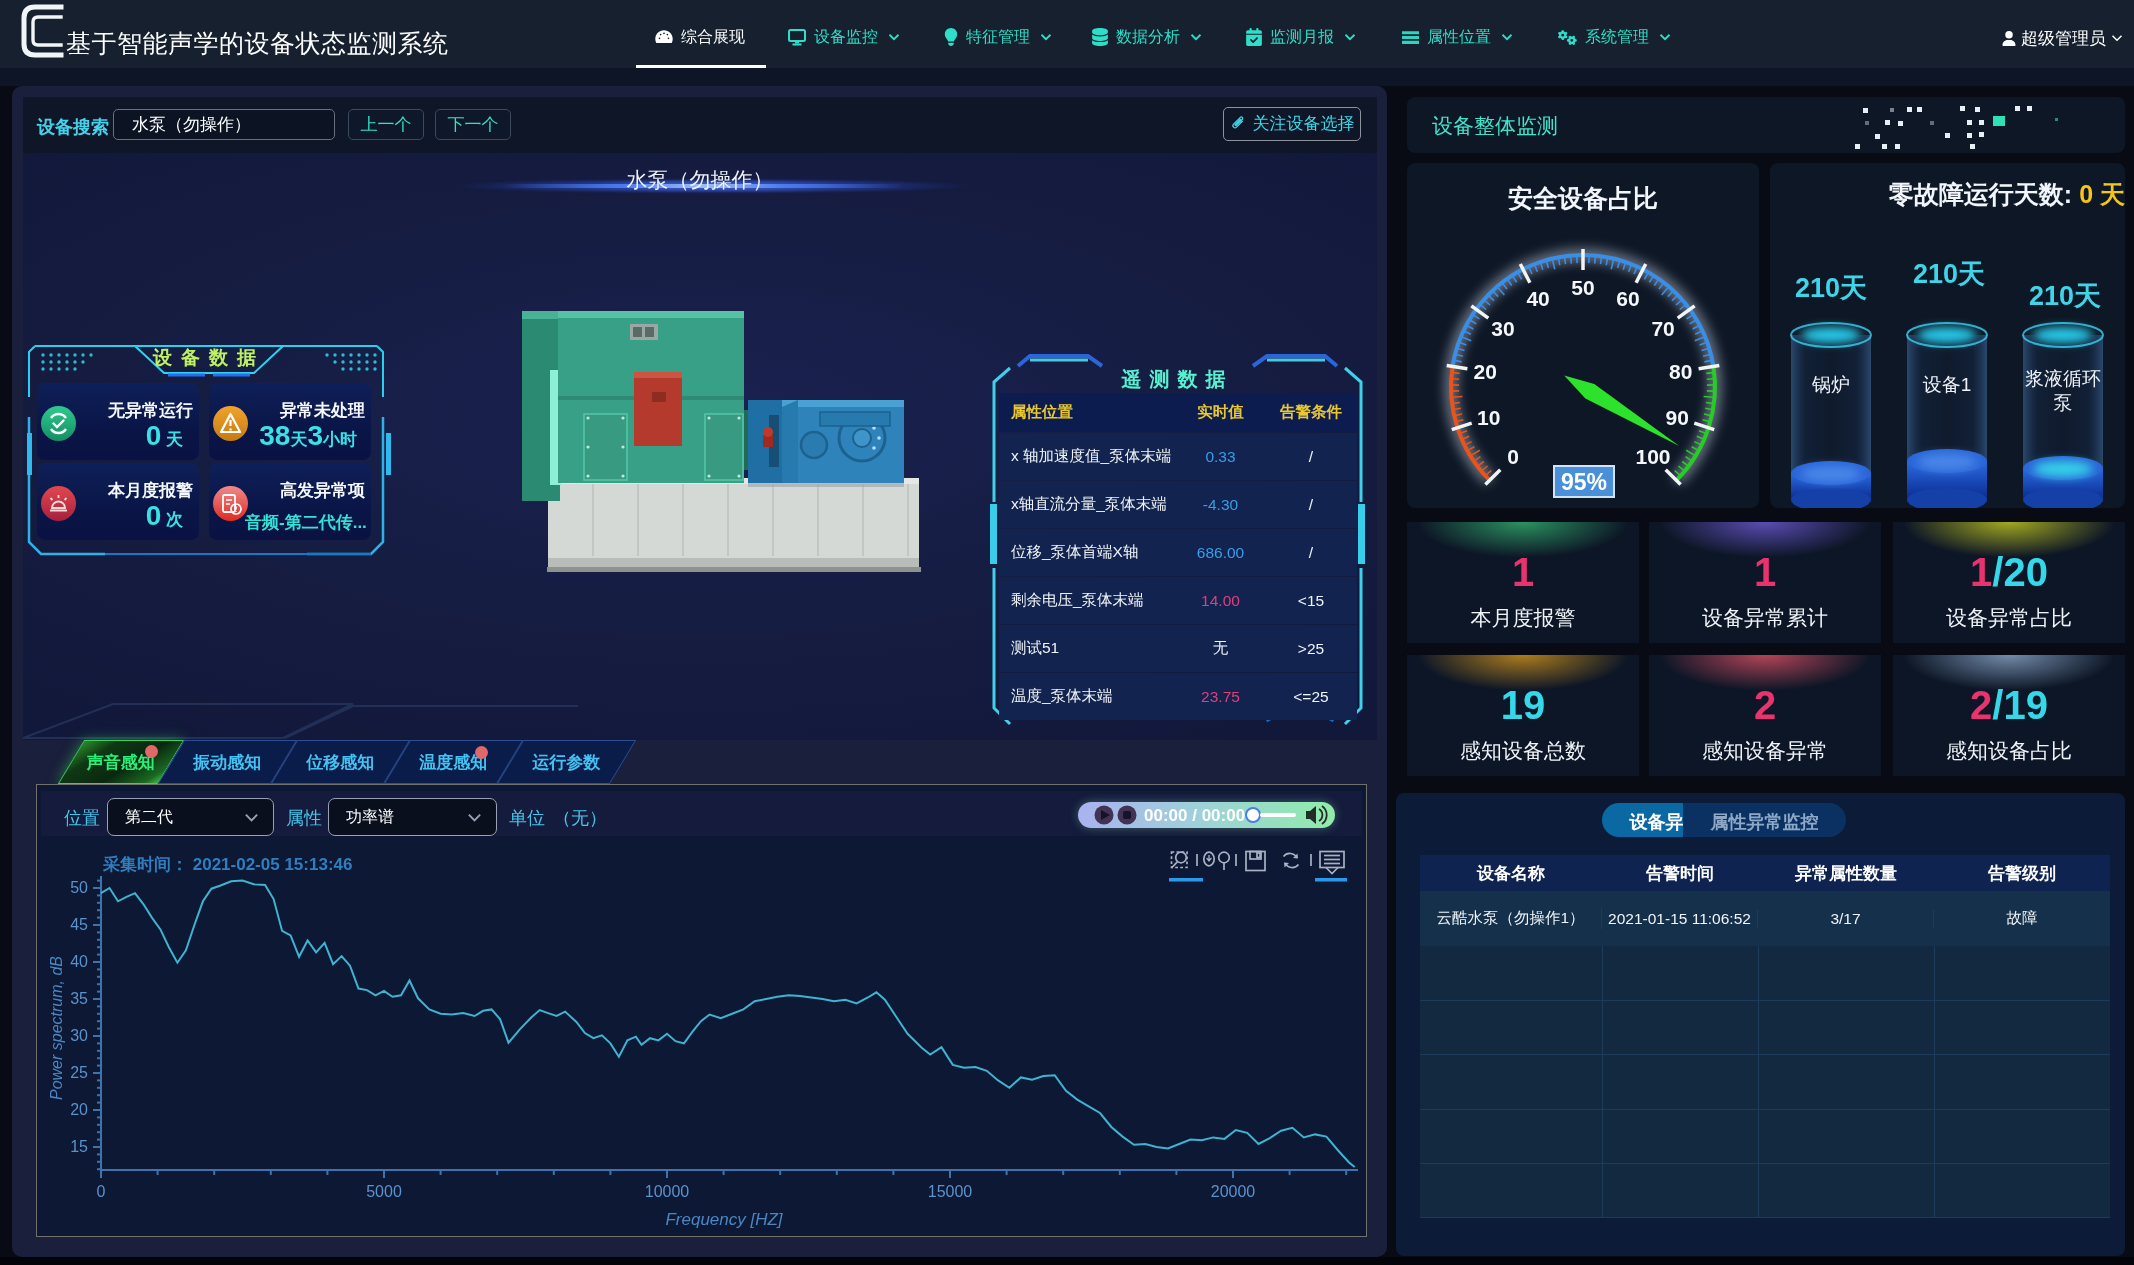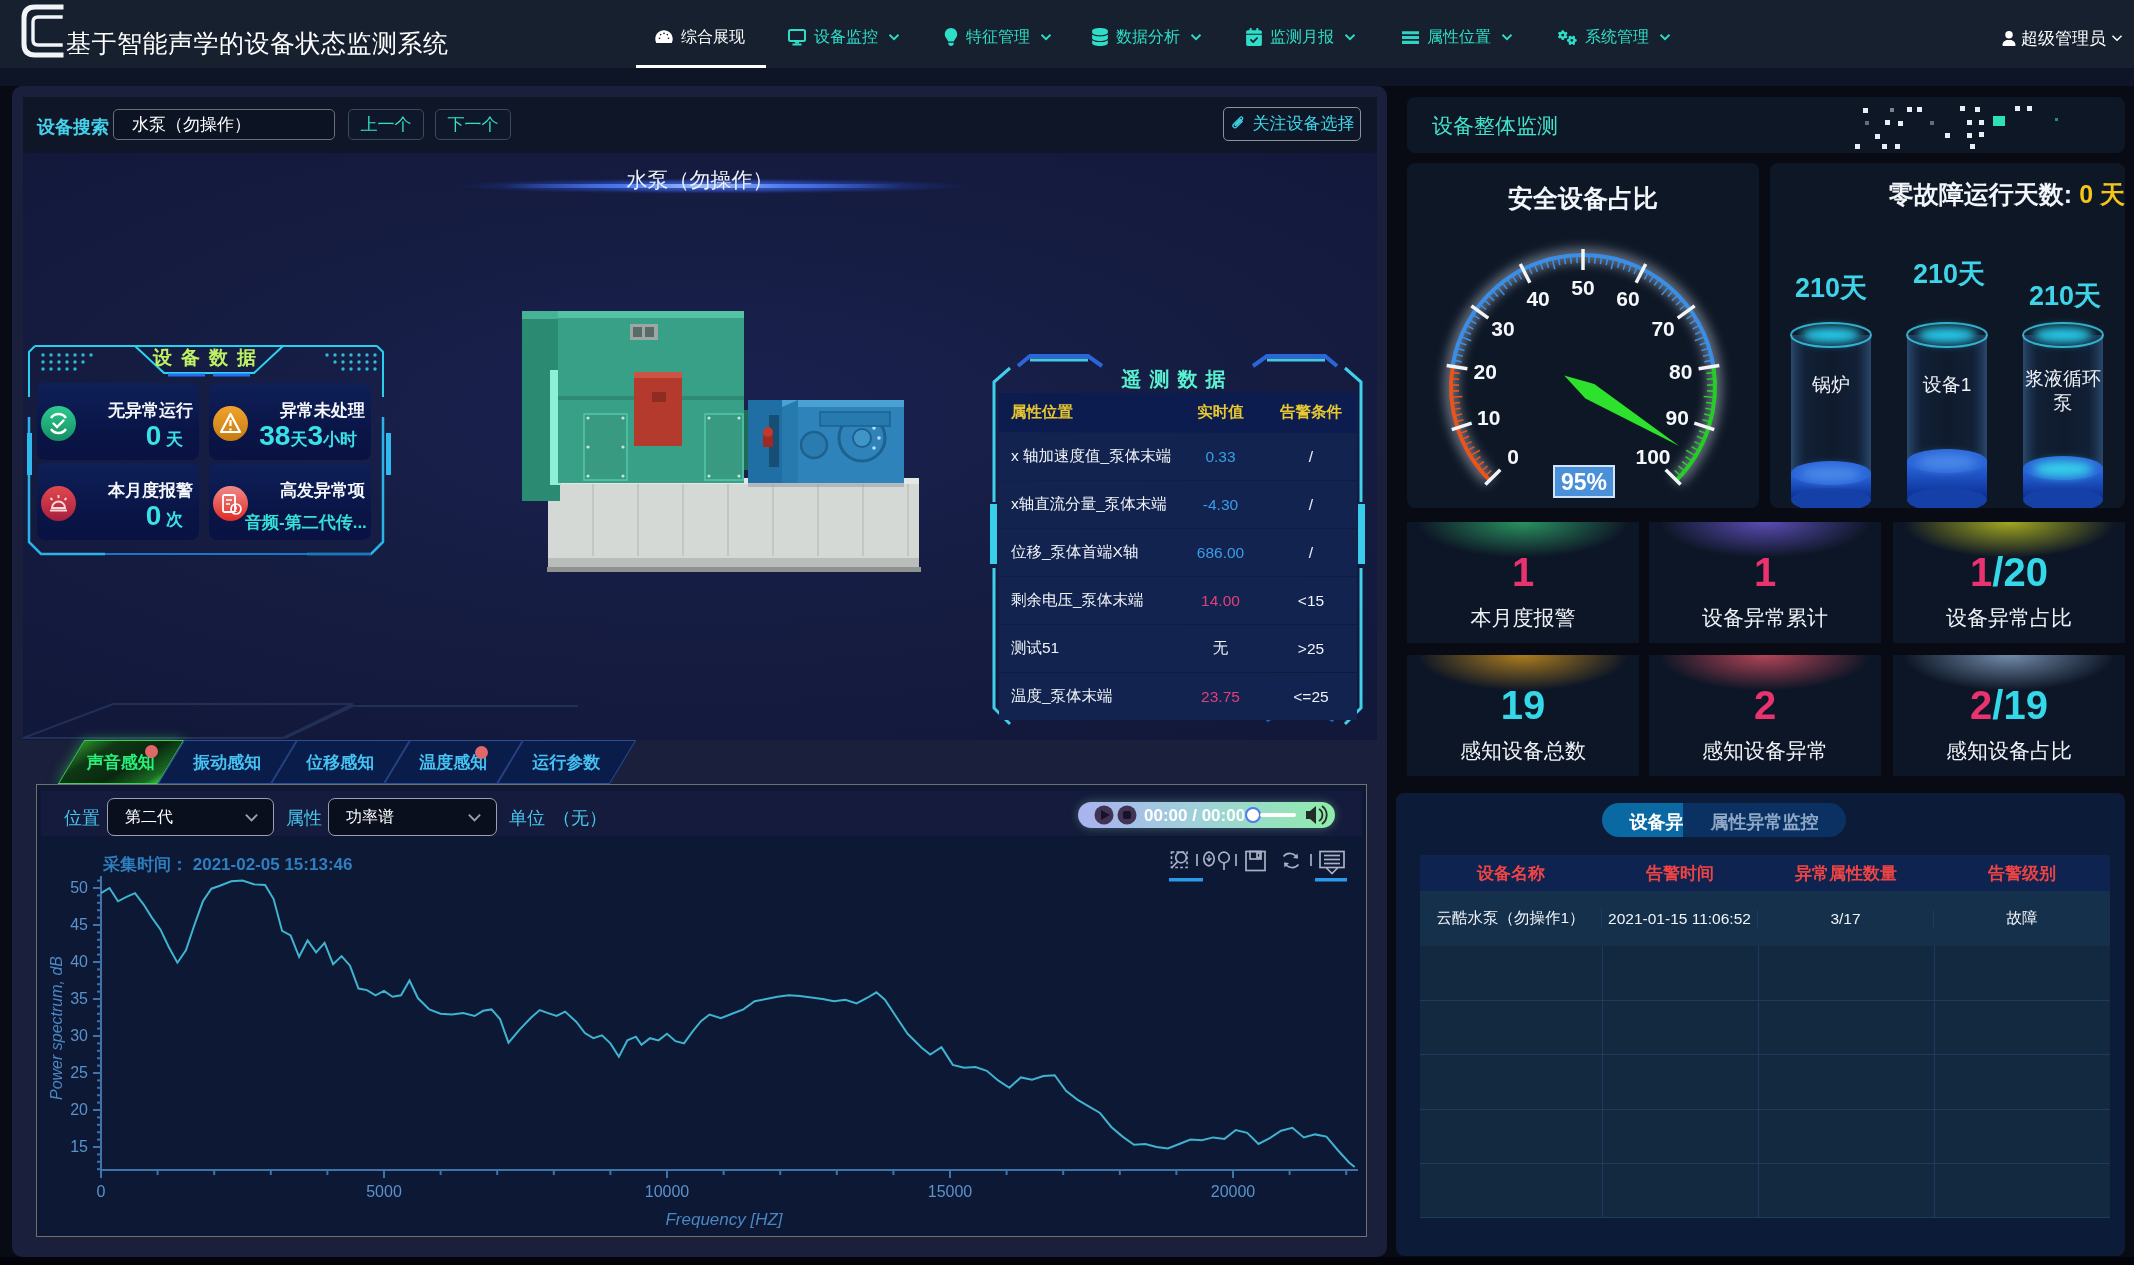--- a/index.html
+++ b/index.html
@@ -53,21 +53,21 @@
 .tile{width:232px;height:121px;background:#0d1626;overflow:hidden;}
 .tglow{position:absolute;left:0;top:0;width:100%;height:60px;}
 .tnum{position:absolute;left:0;top:28px;width:100%;text-align:center;font-size:40px;font-weight:bold;}
 .tnum .pink{color:#e8336e;}
 .tnum .cyan{color:#35d8e8;}
 .tlabel{position:absolute;left:0;top:82px;width:100%;text-align:center;color:#f0f4f8;font-size:21px;}
 #rbpanel{left:1396px;top:793px;width:729px;height:463px;background:#0c1c38;border-radius:8px;}
 .rtab{width:163px;height:34px;text-align:center;line-height:38px;font-size:18px;font-weight:bold;}
 .rtab1{background:#0a69a3;color:#fff;border-radius:19px 0 0 19px;}
 .rtab2{background:#0a3161;color:#8fa8c8;border-radius:0 19px 19px 0;}
-.rthead{width:690px;height:36px;background:#0e2350;display:flex;align-items:center;text-align:center;color:#ef4444;font-size:17px;font-weight:bold;white-space:nowrap;}
+.rthead{width:690px;height:36px;background:#0e2350;display:flex;align-items:center;text-align:center;color:#ffffff;font-size:17px;font-weight:bold;white-space:nowrap;}
 .rtrow{width:690px;display:flex;align-items:center;text-align:center;color:#f0f4f8;font-size:15.5px;white-space:nowrap;}
 .rtgrid{left:1420px;width:690px;height:272px;background:
  linear-gradient(#1e3a5c,#1e3a5c) 0 54px/690px 1px no-repeat,
  linear-gradient(#1e3a5c,#1e3a5c) 0 108px/690px 1px no-repeat,
  linear-gradient(#1e3a5c,#1e3a5c) 0 163px/690px 1px no-repeat,
  linear-gradient(#1e3a5c,#1e3a5c) 0 217px/690px 1px no-repeat,
  linear-gradient(#1e3a5c,#1e3a5c) 0 271px/690px 1px no-repeat,
  linear-gradient(#1e3a5c,#1e3a5c) 182px 0/1px 272px no-repeat,
  linear-gradient(#1e3a5c,#1e3a5c) 338px 0/1px 272px no-repeat,
  linear-gradient(#1e3a5c,#1e3a5c) 514px 0/1px 272px no-repeat,

